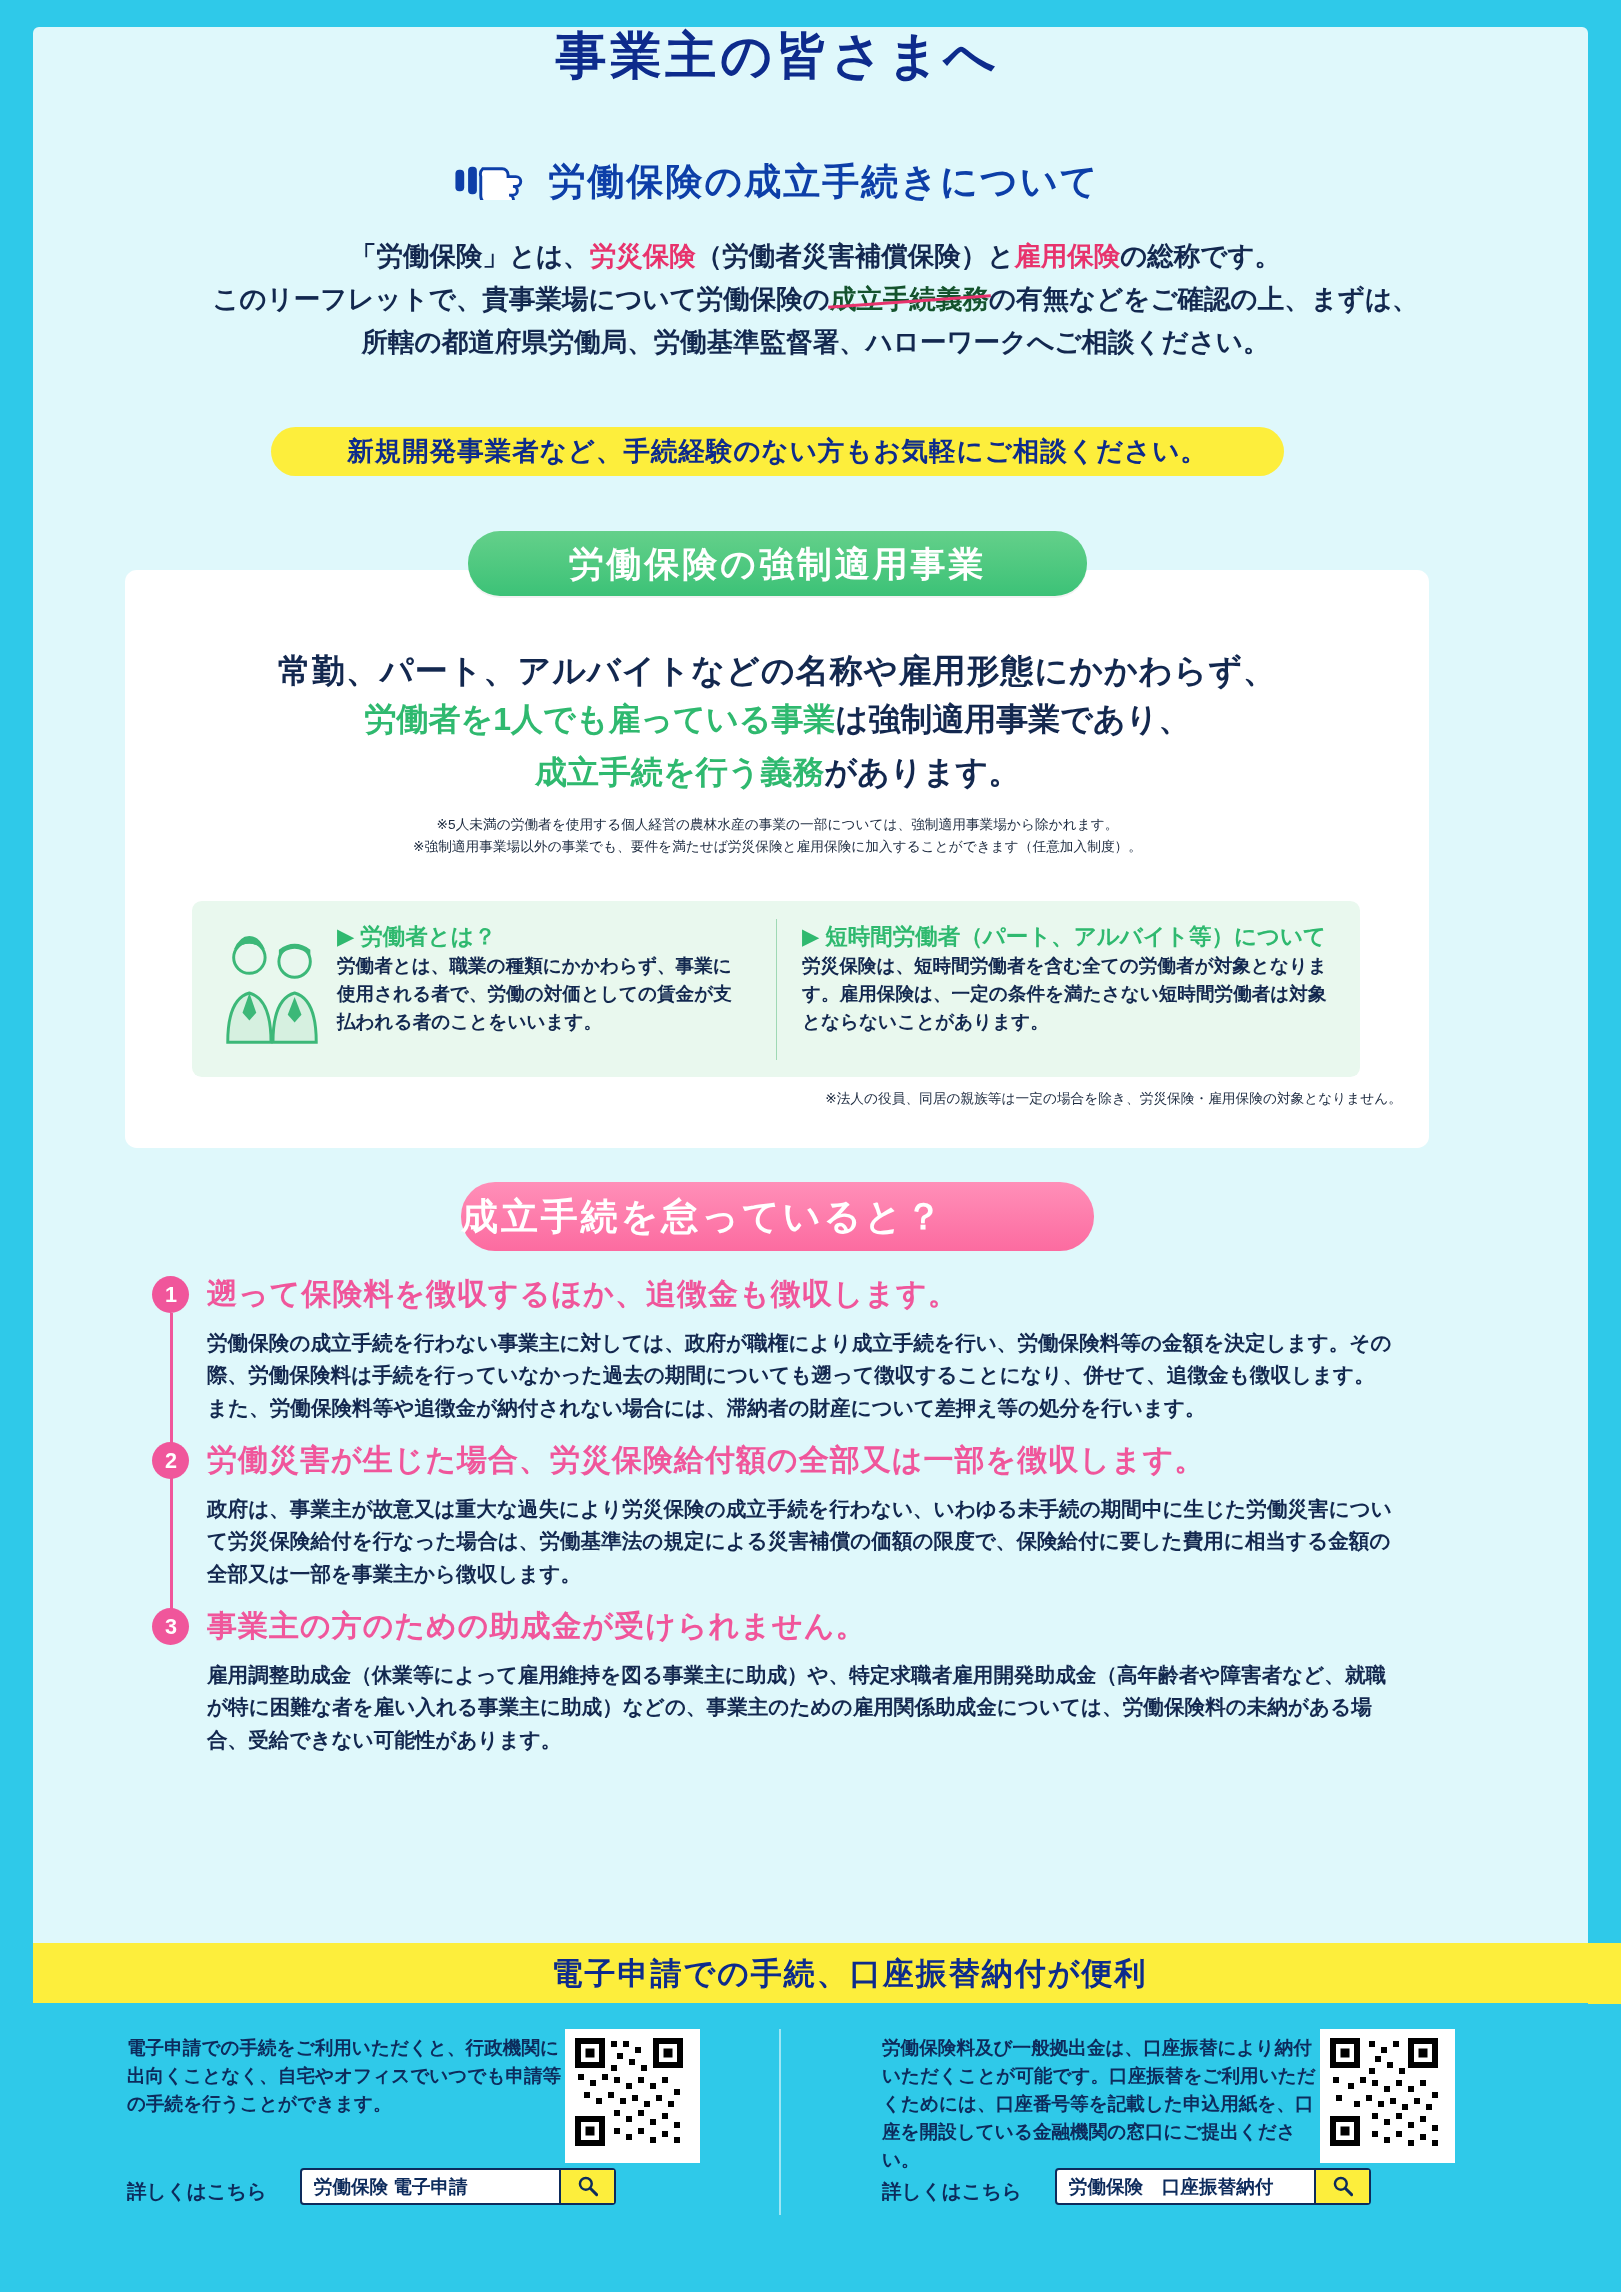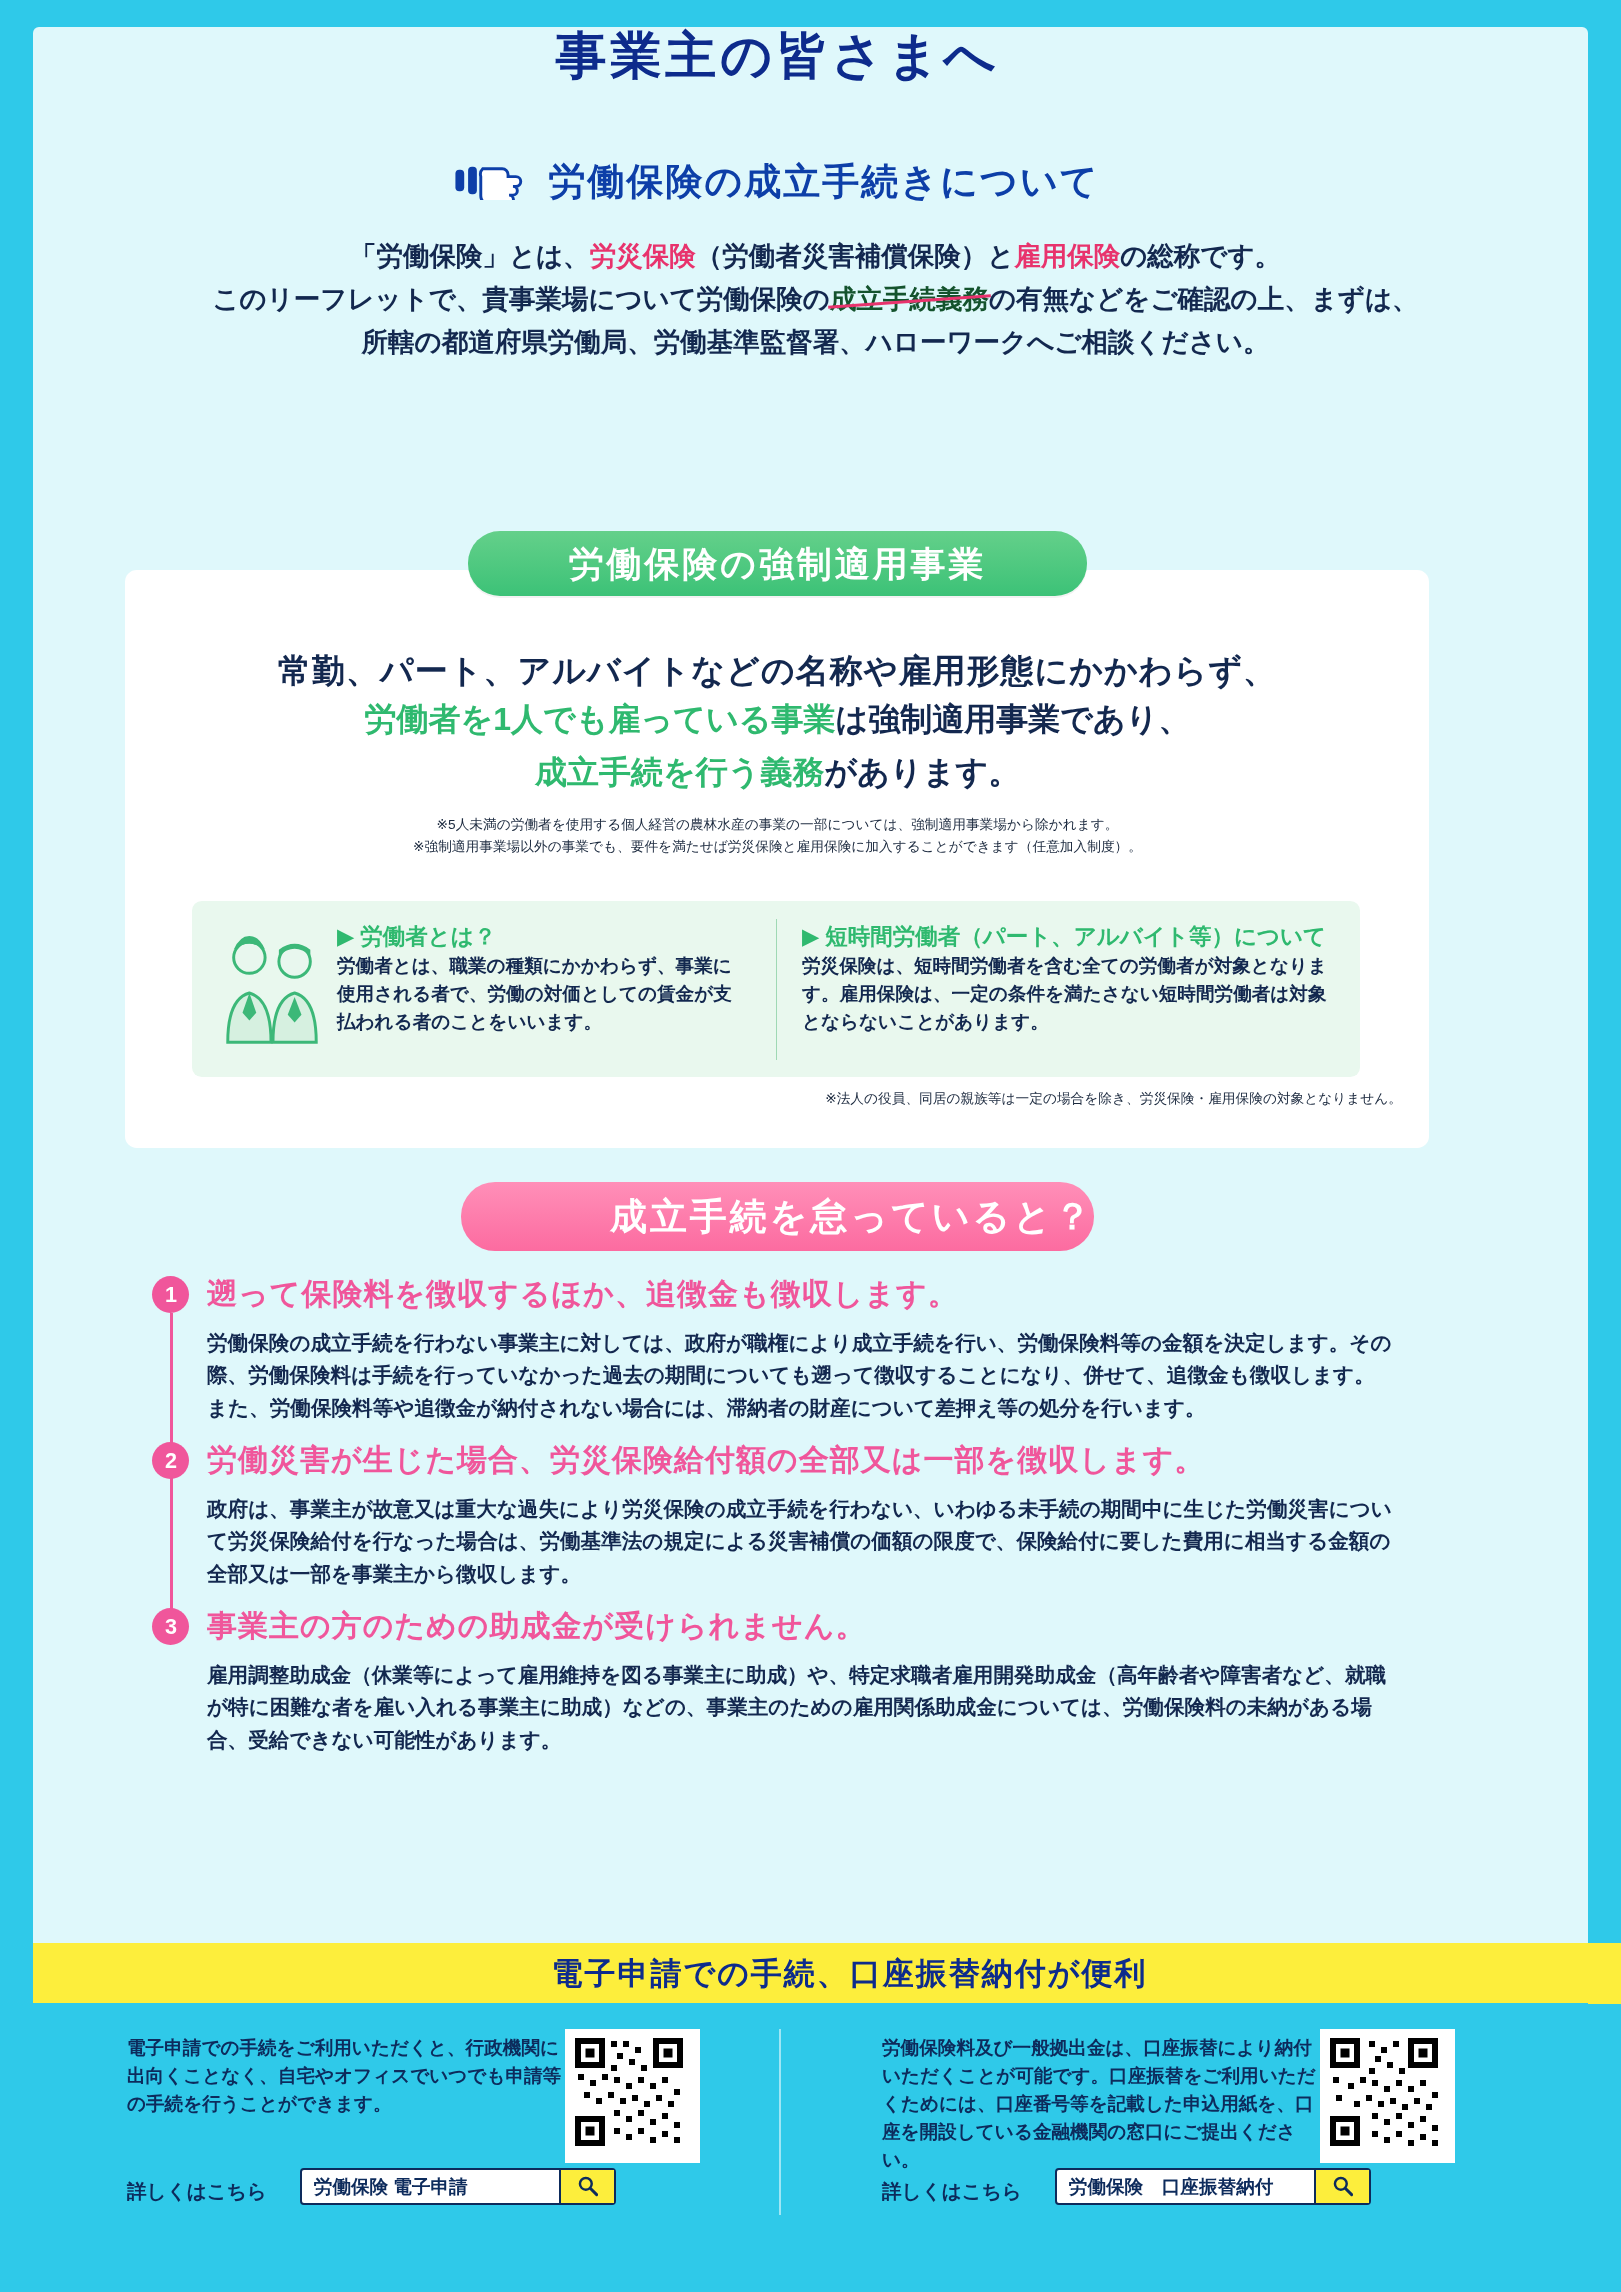--- a/index.html
+++ b/index.html
@@ -218,21 +218,21 @@
   }
 
   
   .pink-ribbon {
     position: absolute;
     left: 461px; top: 1182px;
     width: 633px;
     height: 69px;
     background: linear-gradient(180deg,#ff8fb8 0%, #fc6ba0 100%);
     border-radius: 34px;
-    text-align: right;
+    text-align: left;
     line-height: 69px;
     font-size: 37px;
     font-weight: bold;
     color: #ffffff;
     letter-spacing: 2.9px;
   }
   .pink-body {
     position: absolute;
     left: 125px; top: 1274px;
     width: 1304px;
@@ -386,20 +386,21 @@
       <span>「労働保険」とは、</span><span class="em-red">労災保険</span><span>（労働者災害補償保険）と</span><span class="em-red">雇用保険</span><span>の総称です。</span>
     </div>
     <div>
       <span>このリーフレットで、貴事業場について労働保険の</span><span class="em-strike">成立手続義務</span><span>の有無などをご確認の上、まずは、</span>
     </div>
     <div>
       <span>所轄の都道府県労働局、労働基準監督署、ハローワークへご相談ください。</span>
     </div>
   </div>
 
+  <div class="yellow-bar">新規開発事業者など、手続経験のない方もお気軽にご相談ください。</div>
 
   <div class="white-card">
     <div class="green-box" style="left:67px; top:331px; width:1168px; height:176px;">
       <div class="gb-divider"></div>
 
       <div class="people-icon">
         <svg width="116" height="122" viewBox="0 0 118 124">
           <circle cx="36" cy="26" r="16" fill="#e8f7ee" stroke="#3cb878" stroke-width="3"></circle>
           <path d="M20 18 q16 -12 32 0 q-6 -14 -16 -14 q-10 0 -16 14z" fill="#3cb878"></path>
           <path d="M14 112 q0 -44 22 -50 q22 6 22 50 z" fill="#d6f0e0" stroke="#3cb878" stroke-width="3"></path>

